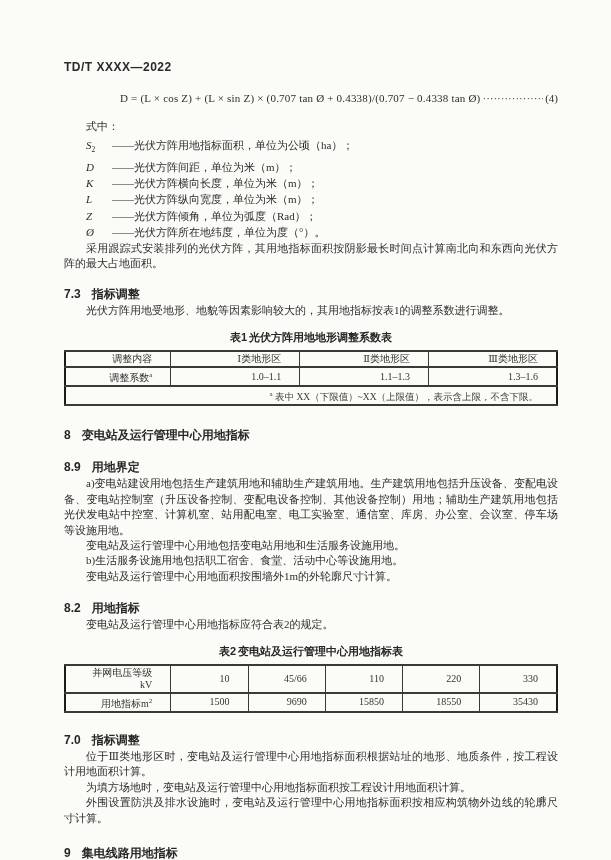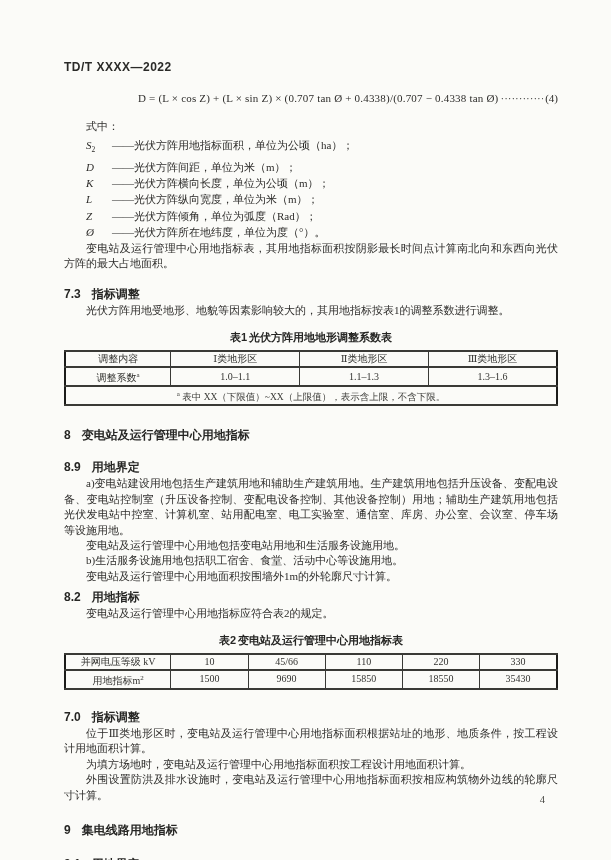--- a/index.html
+++ b/index.html
@@ -17,21 +17,21 @@
     text-align:left;
     font-family:"Liberation Sans","DejaVu Sans",sans-serif;
     font-weight:bold;font-size:12px;letter-spacing:0.5px;color:#2a2a28;
   }
 
   .formula-row{
     display:flex;align-items:baseline;
     margin:18px 0 0 56px;
     font-size:11px;white-space:nowrap;
   }
-  .formula-text{letter-spacing:0.2px;margin-left:18px;}
+  .formula-text{letter-spacing:0.2px;}
   .formula-leader{flex:1 1 0;overflow:hidden;white-space:nowrap;margin:0 2px;color:#3a3a38;}
   .formula-num{flex:0 0 auto;}
 
   .where-label{margin:15px 0 0 22px;font-size:11px;}
 
   .vars{margin:3px 0 0 22px;}
   .var-row{display:flex;font-size:11px;line-height:16.4px;}
   .var-sym{flex:0 0 26px;font-style:italic;}
   .var-sym sub{font-size:7.5px;font-style:normal;}
   .var-desc{flex:1;}
@@ -42,39 +42,39 @@
   }
   .mt4{margin-top:4px;} .mt9{margin-top:9px;} .mt10{margin-top:10px;}
 
   .sec-heading{
     font-family:"Liberation Sans","DejaVu Sans",sans-serif;
     font-weight:bold;font-size:12px;color:#262624;
     margin:0;
   }
   .sec-heading .num{margin-right:11px;}
   .h-73{margin-top:15px;} .h-8{margin-top:21px;} .h-81{margin-top:15px;}
-  .h-82{margin-top:5px;} .h-83{margin-top:19px;} .h-9{margin-top:19px;} .h-91{margin-top:17px;}
+  .h-82{margin-top:16px;} .h-83{margin-top:19px;} .h-9{margin-top:19px;} .h-91{margin-top:17px;}
 
   .tbl-caption{
     text-align:center;
     font-family:"Liberation Sans","DejaVu Sans",sans-serif;
     font-weight:bold;font-size:11px;color:#262624;
     margin-top:11px;
   }
   .tbl-caption .cap-label{margin-right:2px;}
 
   table.data-table{
     width:100%;border-collapse:collapse;margin-top:5px;
     border:2px solid #1c1c1a;
     font-size:10px;color:#333330;
   }
   table.data-table td{
     border:1px solid #3a3a36;
     border-top-width:2px;border-bottom-width:2px;
-    text-align:center;padding:1px 8px;line-height:12px;
+    text-align:right;padding:1px 18px;line-height:12px;
     height:12px;
   }
   table.data-table td sup{font-size:7px;}
   td.footnote-cell{
     text-align:left;font-size:9.5px;padding-left:5px;color:#3c3c38;
   }
   .t1-c0{width:21.5%;} .t1-c{width:26.2%;}
   .t2-c0{width:21.5%;} .t2-c{width:15.7%;}
 
   .page-number{
@@ -102,37 +102,37 @@
       <div class="var-row">
         <span class="var-sym"><span>S</span><sub>2</sub></span>
         <span class="var-desc">——光伏方阵用地指标面积，单位为公顷（ha）；</span>
       </div>
       <div class="var-row">
         <span class="var-sym"><span>D</span></span>
         <span class="var-desc">——光伏方阵间距，单位为米（m）；</span>
       </div>
       <div class="var-row">
         <span class="var-sym"><span>K</span></span>
-        <span class="var-desc">——光伏方阵横向长度，单位为公顷（m）；</span>
+        <span class="var-desc">——光伏方阵横向长度，单位为米（m）；</span>
       </div>
       <div class="var-row">
         <span class="var-sym"><span>L</span></span>
         <span class="var-desc">——光伏方阵纵向宽度，单位为米（m）；</span>
       </div>
       <div class="var-row">
         <span class="var-sym"><span>Z</span></span>
         <span class="var-desc">——光伏方阵倾角，单位为弧度（Rad）；</span>
       </div>
       <div class="var-row">
         <span class="var-sym"><span>Ø</span></span>
         <span class="var-desc">——光伏方阵所在地纬度，单位为度（°）。</span>
       </div>
     </div>
 
-    <p class="body-para mt4">变电站及运行管理中心用地指标表，其用地指标面积按阴影最长时间点计算南北向和东西向光伏方阵的最大占地面积。</p>
+    <p class="body-para mt4">采用跟踪式安装排列的光伏方阵，其用地指标面积按阴影最长时间点计算南北向和东西向光伏方阵的最大占地面积。</p>
 
     <h3 class="sec-heading h-73">
       <span class="num">7.3</span><span>指标调整</span>
     </h3>
     <p class="body-para mt10">光伏方阵用地受地形、地貌等因素影响较大的，其用地指标按表1的调整系数进行调整。</p>
 
     <div class="tbl-caption">
       <span class="cap-label">表1</span><span>光伏方阵用地地形调整系数表</span>
     </div>
     <table class="data-table">

